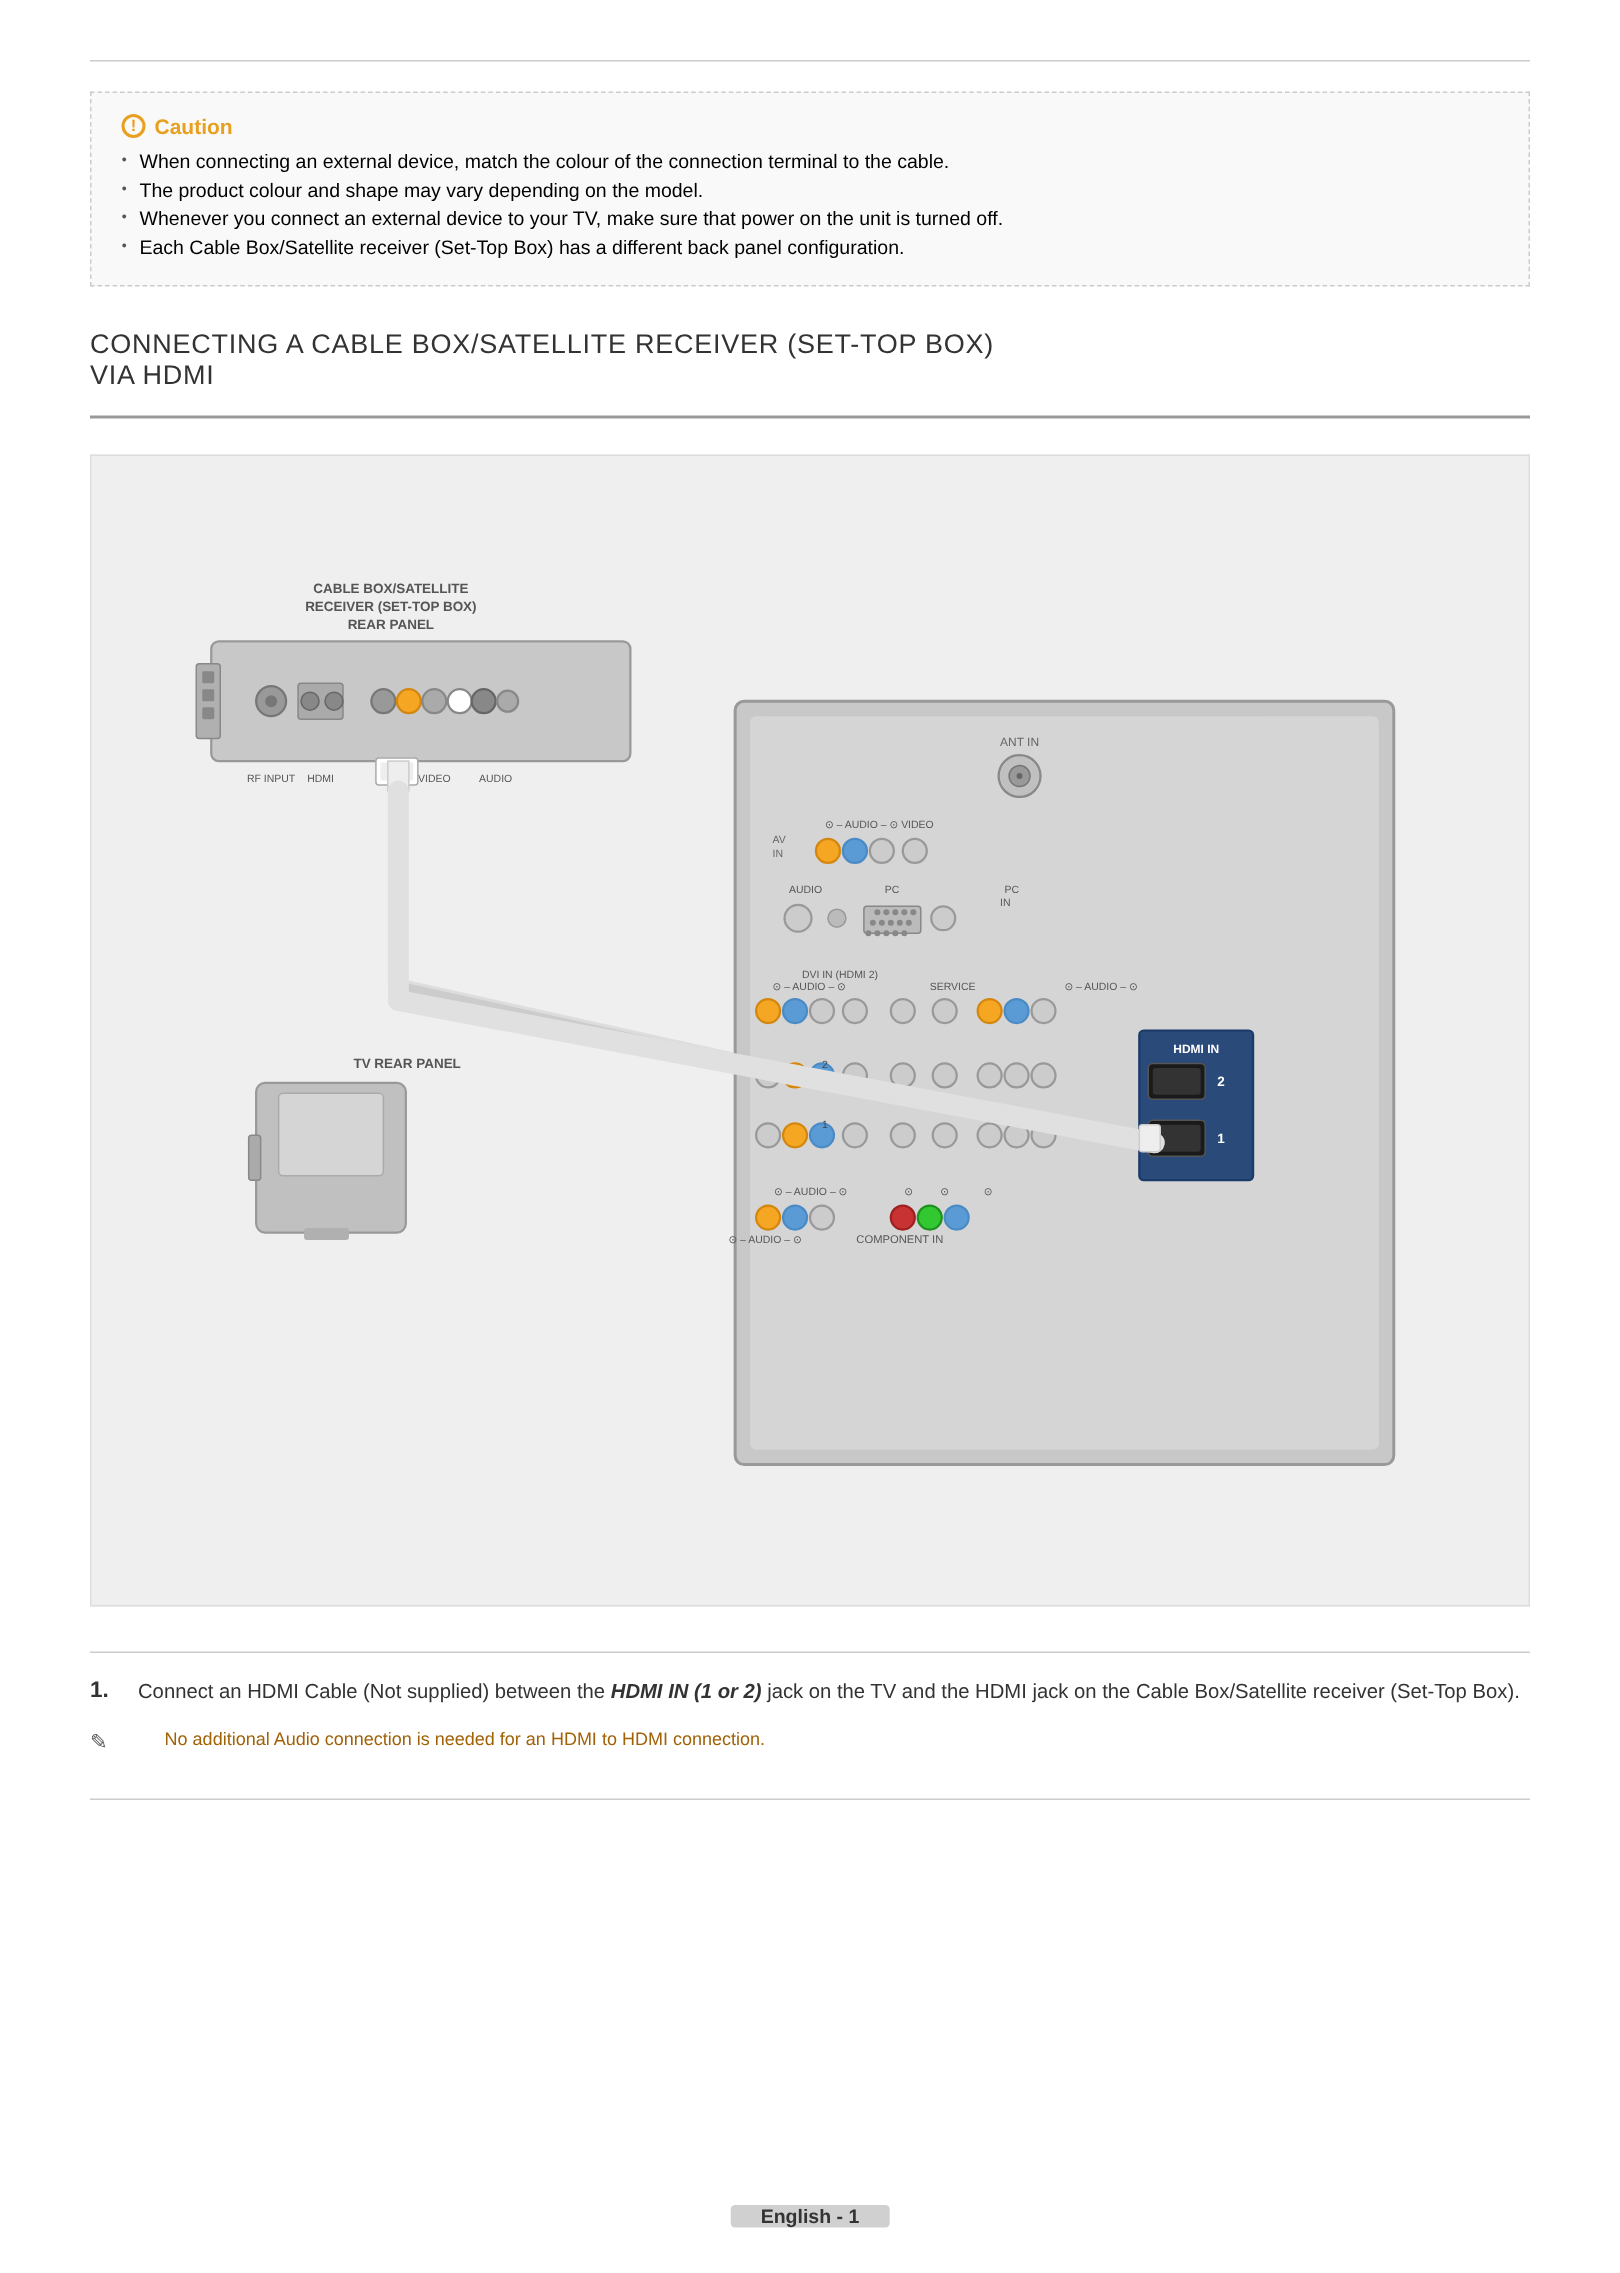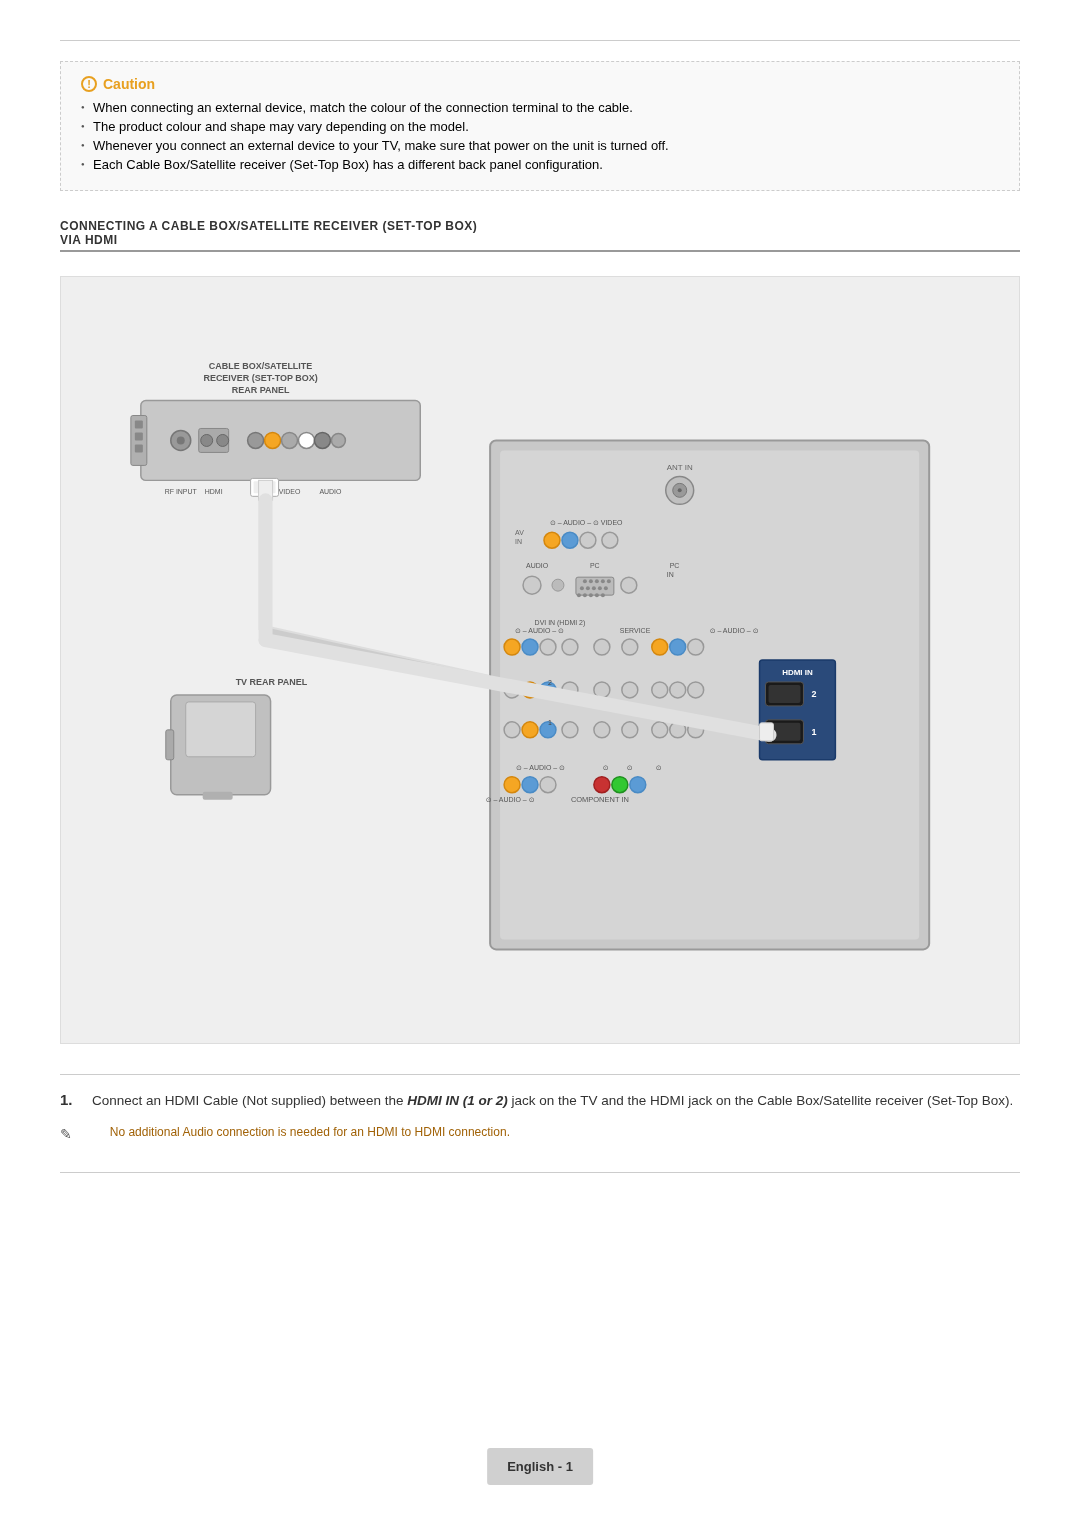--- a/index.html
+++ b/index.html
@@ -79,25 +79,25 @@
       content: '●';
       font-size: 6px;
       position: absolute;
       left: 0;
       top: 4px;
       color: #555;
     }
 
     
     .section-heading {
-      font-size: 12px;
-      font-weight: bold;
+      font-size: 18px;
+      font-weight: normal;
       color: #333;
       letter-spacing: 0.5px;
-      margin-bottom: 3px;
+      margin-bottom: 16px;
       text-transform: uppercase;
     }
 
     .section-divider {
       border: none;
       border-top: 2px solid #999;
       margin-bottom: 24px;
     }
 
     
@@ -159,21 +159,21 @@
       margin-bottom: 20px;
     }
 
     
     .footer {
       position: absolute;
       bottom: 30px;
       left: 50%;
       transform: translateX(-50%);
       background: #d0d0d0;
-      padding: 11px 20px;
+      padding: 0 20px;
       border-radius: 3px;
       font-size: 13px;
       color: #333;
       font-weight: bold;
     }
 
     
     .diagram-svg {
       position: absolute;
       top: 0;

